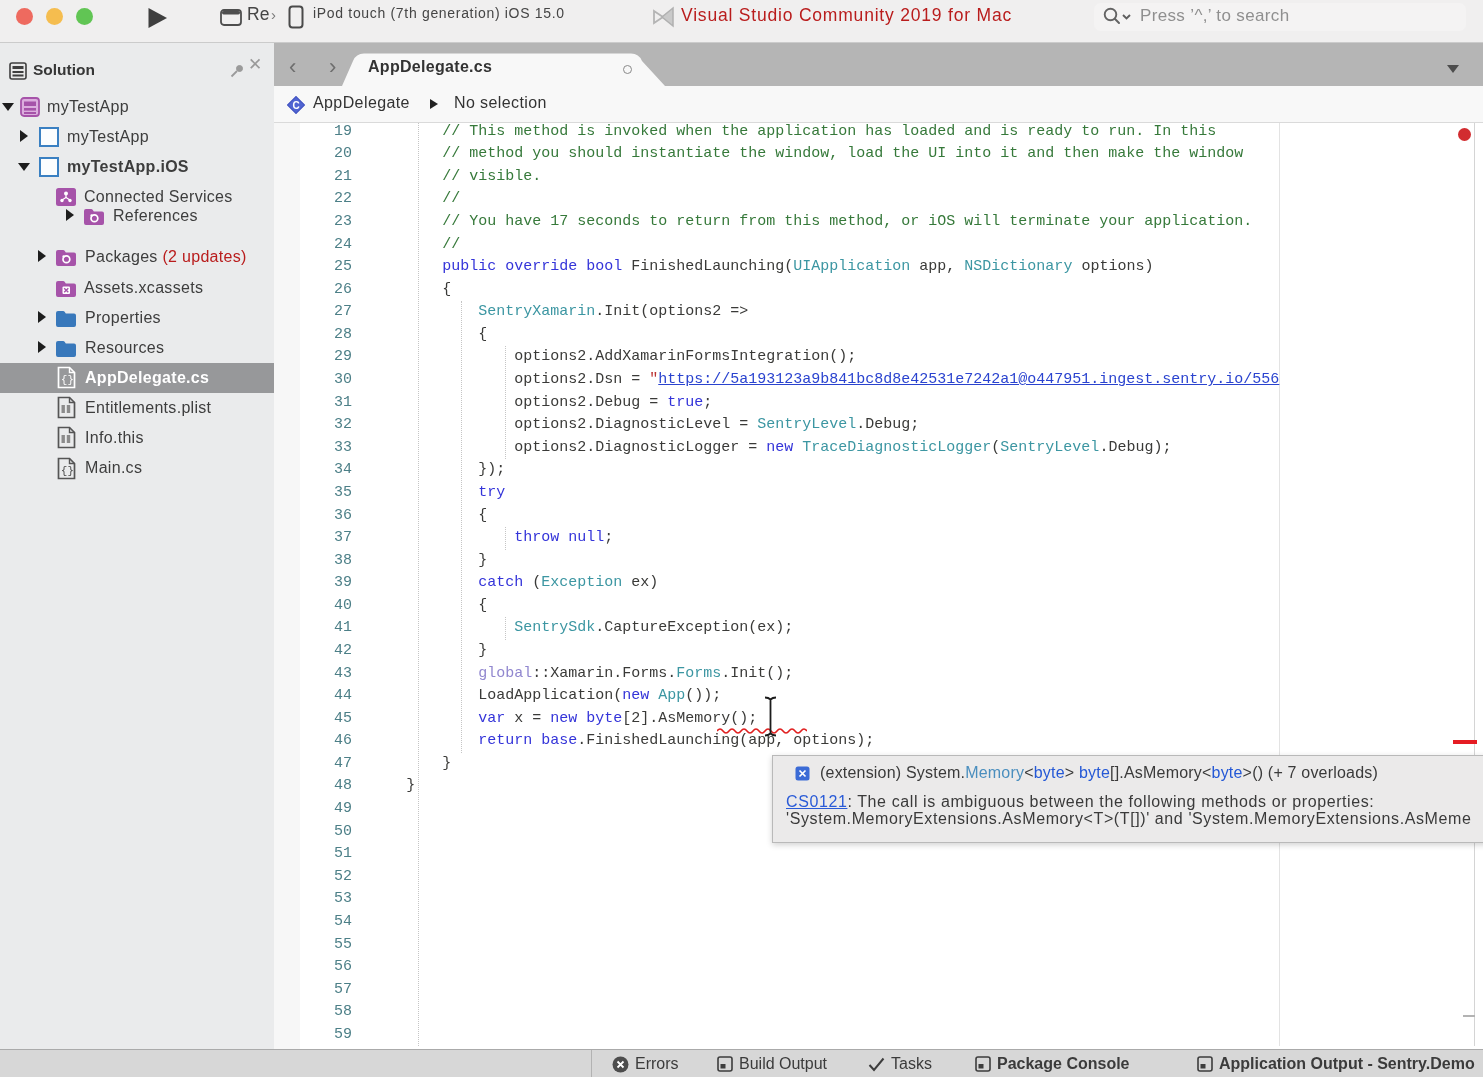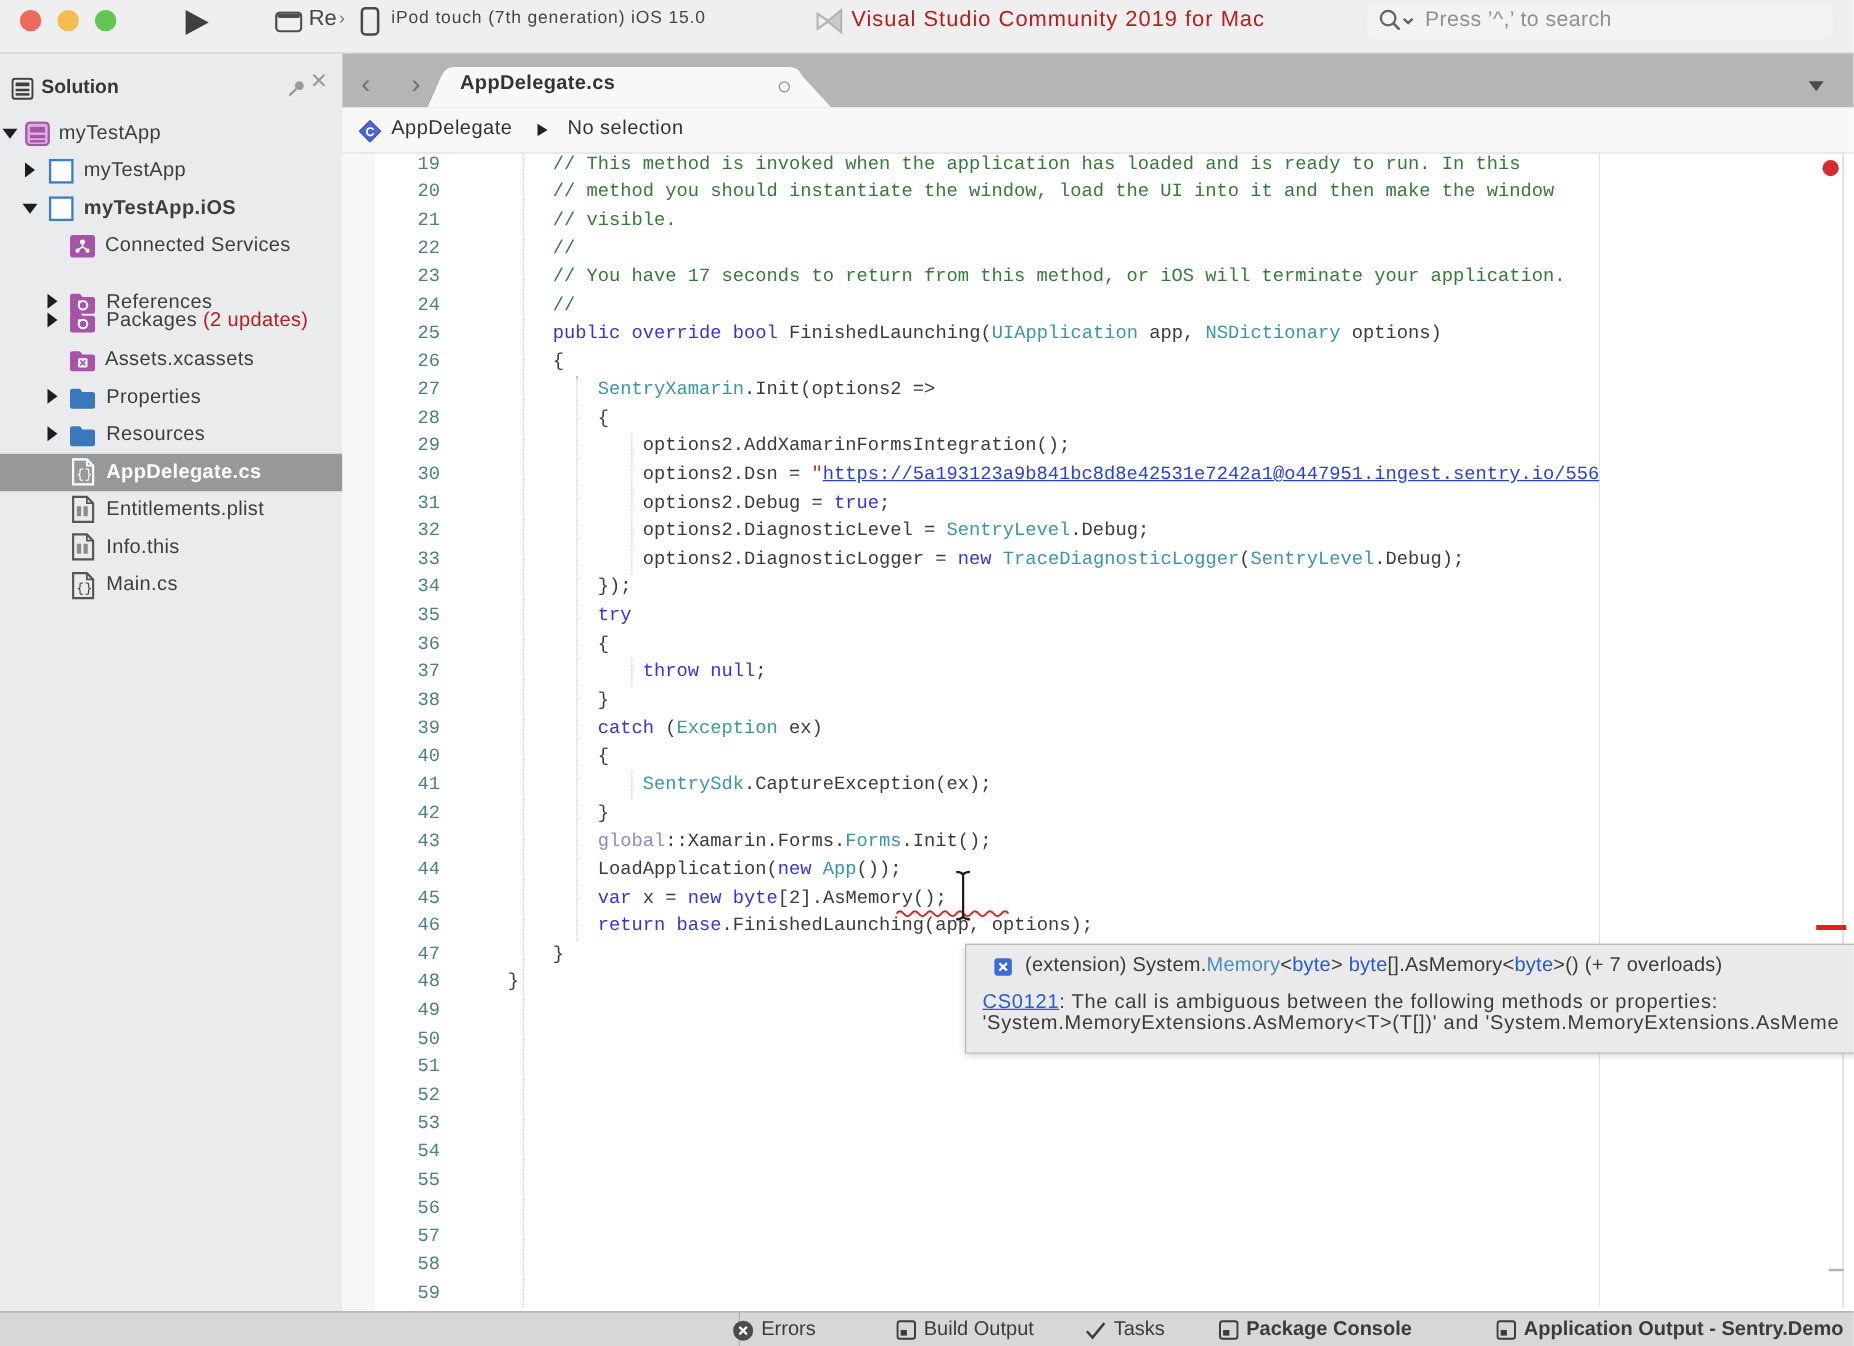--- a/index.html
+++ b/index.html
@@ -148,21 +148,21 @@
       <svg class="ic" style="left:55px;" width="22" height="20" viewBox="0 0 22 20">
         <rect x="1" y="1" width="20" height="18" rx="2.5" fill="#a653a9"></rect>
         <circle cx="11" cy="6.5" r="2" fill="#ffffff"></circle>
         <circle cx="7" cy="13.5" r="1.7" fill="#ffffff"></circle>
         <circle cx="15" cy="13.5" r="1.7" fill="#ffffff"></circle>
         <path d="M11,8 L11,10.5 M11,10.5 L7,13 M11,10.5 L15,13" stroke="#ffffff" stroke-width="1.2" fill="none"></path>
       </svg>
       <div class="lbl" style="left:84px;">Connected Services</div>
     </div>
 
-    <div class="trow" style="top:184px;">
+    <div class="trow" style="top:158px;margin-left:28px;">
       <div class="arr-r" style="left:38px;"></div>
       <svg class="ic" style="left:55px;" width="22" height="20" viewBox="0 0 22 20">
         <path d="M1,5 Q1,3 3,3 L8,3 Q9.2,3 9.8,4 L10.8,5.6 L19,5.6 Q21,5.6 21,7.6 L21,17 Q21,19 19,19 L3,19 Q1,19 1,17 Z" fill="#a653a9"></path>
         <circle cx="11.4" cy="12.2" r="3.4" fill="none" stroke="#ffffff" stroke-width="1.7"></circle>
         <circle cx="8.6" cy="9.4" r="1.2" fill="#ffffff"></circle>
       </svg>
       <div class="lbl" style="left:85px;">References</div>
     </div>
 
     <div class="trow" style="top:199.4px;">
@@ -351,21 +351,21 @@
   <svg class="abs" style="left:443px; top:603px;" width="90" height="8" viewBox="0 0 90 8">
     <path d="M0,5 Q3,1 6,5 T12,5 T18,5 T24,5 T30,5 T36,5 T42,5 T48,5 T54,5 T60,5 T66,5 T72,5 T78,5 T84,5 T90,5" fill="none" stroke="#e02020" stroke-width="1.6"></path>
   </svg>
 
   <svg class="abs" style="left:489px; top:573px;" width="15" height="41" viewBox="0 0 15 41">
     <path d="M2,1.5 Q5.5,1.5 7.5,3.5 Q9.5,1.5 13,1.5 M7.5,3.5 L7.5,37.5 M2,39.5 Q5.5,39.5 7.5,37.5 Q9.5,39.5 13,39.5" fill="none" stroke="#1c1c1c" stroke-width="1.8"></path>
   </svg>
 </div>
 <div id="statusbar">
   <div class="abs" style="left:591px; top:0; width:1px; height:28px; background:#b2b2b2;"></div>
-  <div class="sbitem" style="left:586px;">
+  <div class="sbitem" style="left:612px;">
     <svg width="17" height="17" viewBox="0 0 17 17">
       <circle cx="8.5" cy="8.5" r="8" fill="#4c4c4c"></circle>
       <path d="M5.5,5.5 L11.5,11.5 M11.5,5.5 L5.5,11.5" stroke="#ffffff" stroke-width="1.8"></path>
     </svg>
     <span>Errors</span>
   </div>
   <div class="sbitem" style="left:717px;">
     <svg width="16" height="16" viewBox="0 0 16 16">
       <rect x="1" y="1" width="14" height="14" rx="2" fill="none" stroke="#3d3d3d" stroke-width="1.6"></rect>
       <rect x="3.5" y="8" width="5" height="4.5" fill="#3d3d3d"></rect>

